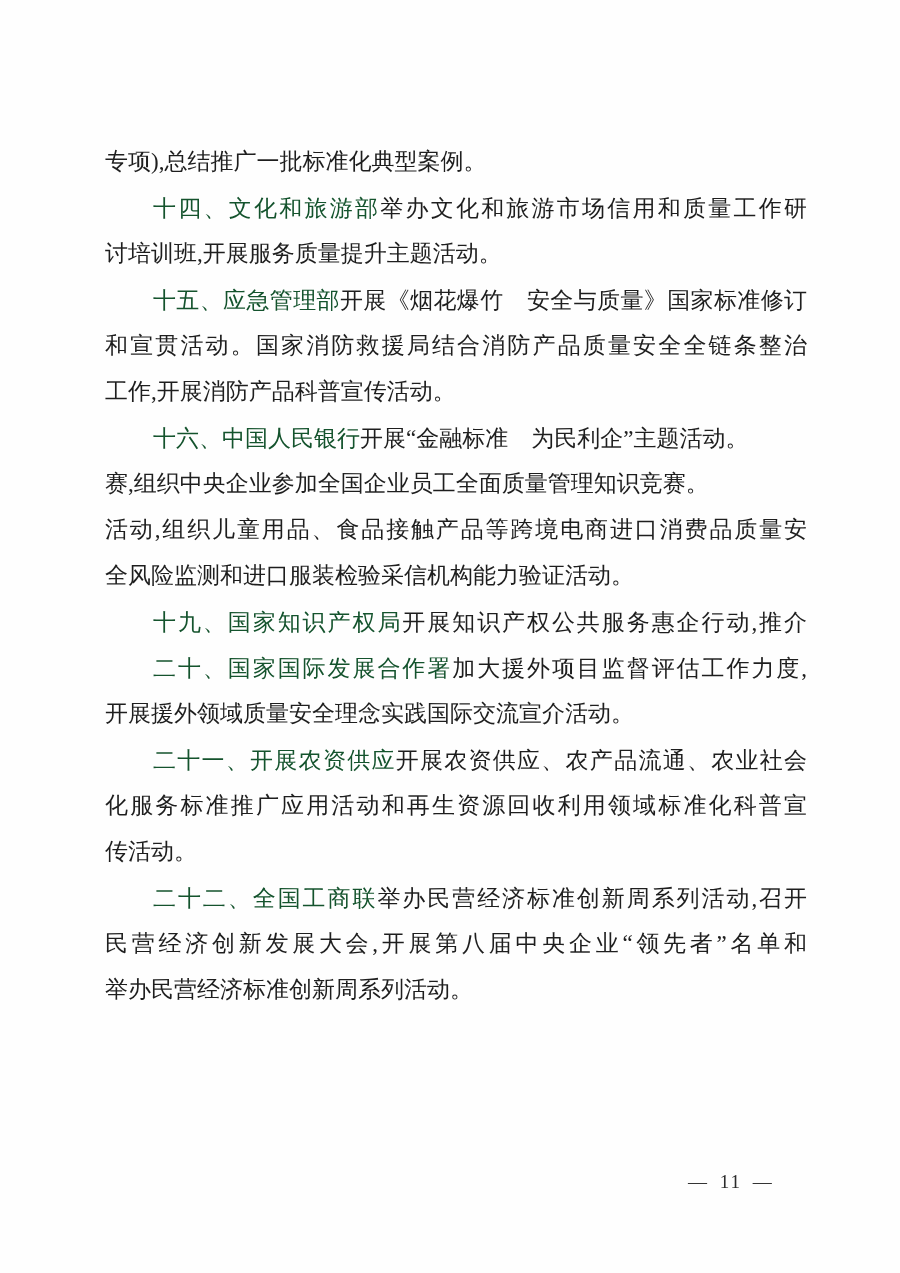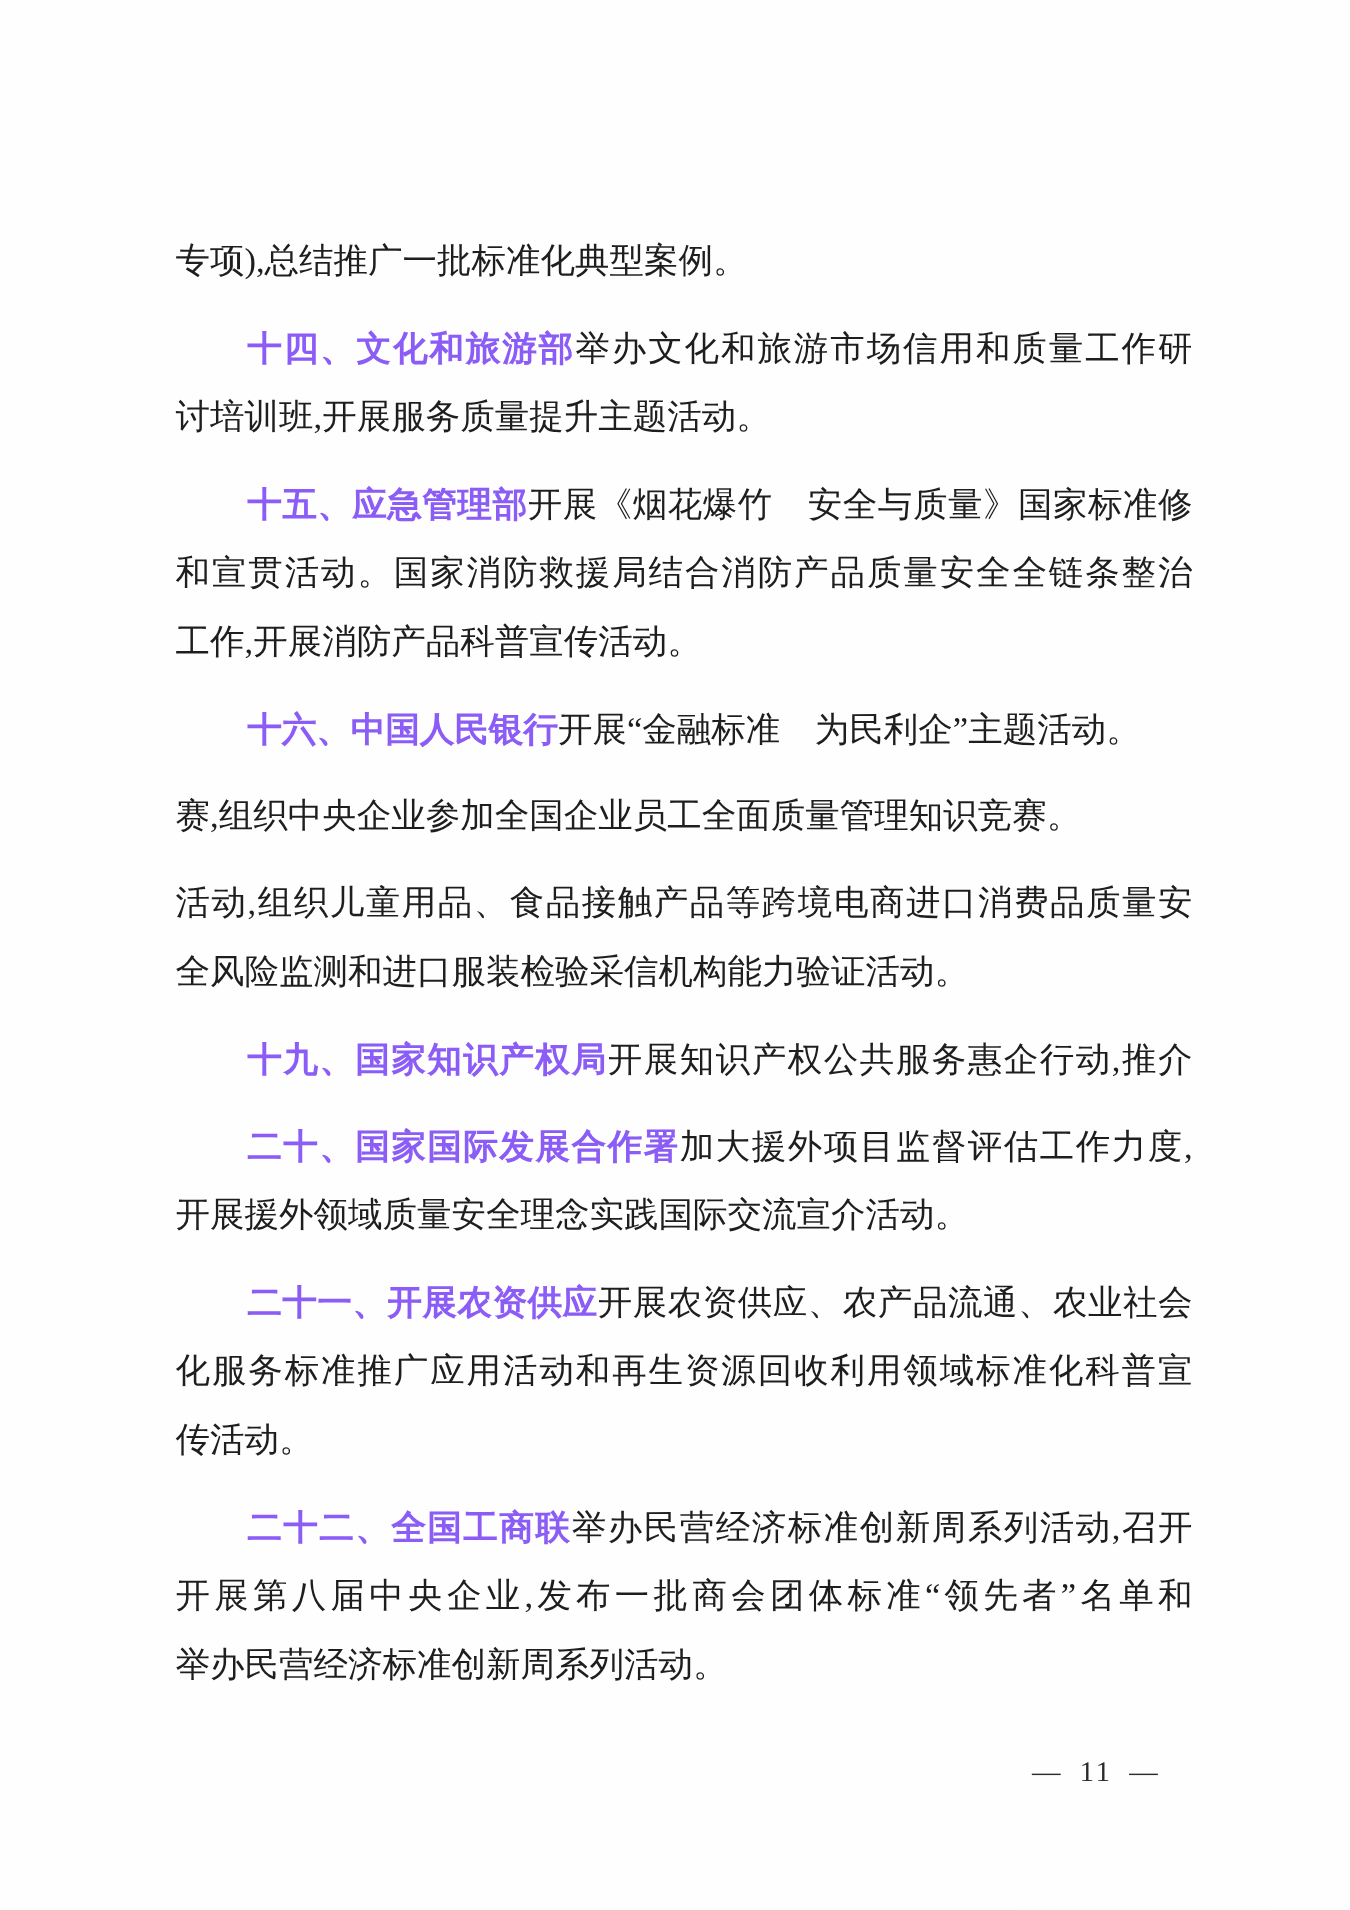--- a/index.html
+++ b/index.html
@@ -13,41 +13,41 @@
     width: 900px; height: 1273px;
     background: #fefefe;
     overflow: hidden;
     color: #1e1e1e;
   }
   .content {
     position: absolute;
     left: 105px; top: 139px;
     width: 702px;
   }
-  .para { margin: 12px; padding: 0; }
+  .para { margin: 0; padding: 0; }
   .line {
     font-size: 23px;
     line-height: 46px;
     height: 46px;
     overflow: hidden;
     text-align: justify;
     text-align-last: justify;
     text-justify: inter-character;
     letter-spacing: 0;
     color: #1e1e1e;
   }
   .line.last {
     text-align: left;
     text-align-last: left;
   }
   .line.indent { text-indent: 48px; }
   .lead {
     font-family: "Liberation Sans", "DejaVu Sans", sans-serif;
-    font-weight: 700;
-    color: #8b5cf6;
+    font-weight: 400;
+    color: #14532d;
   }
   .footer {
     position: absolute;
     top: 1167px; left: 688px;
     font-size: 19px;
     line-height: 30px;
     letter-spacing: 2px;
     word-spacing: 4px;
     color: #2b2b2b;
   }
@@ -86,18 +86,18 @@
         <div class="line indent"><span class="lead">二十、国家国际发展合作署</span><span>加大援外项目监督评估工作力度,</span></div>
         <div class="line last">开展援外领域质量安全理念实践国际交流宣介活动。</div>
       </div>
       <div class="para">
         <div class="line indent"><span class="lead">二十一、开展农资供应</span><span>开展农资供应、农产品流通、农业社会</span></div>
         <div class="line">化服务标准推广应用活动和再生资源回收利用领域标准化科普宣</div>
         <div class="line last">传活动。</div>
       </div>
       <div class="para">
         <div class="line indent"><span class="lead">二十二、全国工商联</span><span>举办民营经济标准创新周系列活动,召开</span></div>
-        <div class="line">开展第八届中央企业,发布一批商会团体标准“领先者”名单和</div>
+        <div class="line">民营经济创新发展大会,开展第八届中央企业“领先者”名单和</div>
         <div class="line last">举办民营经济标准创新周系列活动。</div>
       </div>
     </div>
   <div class="footer">— 11 —</div>
 </div>
 
 </body></html>

